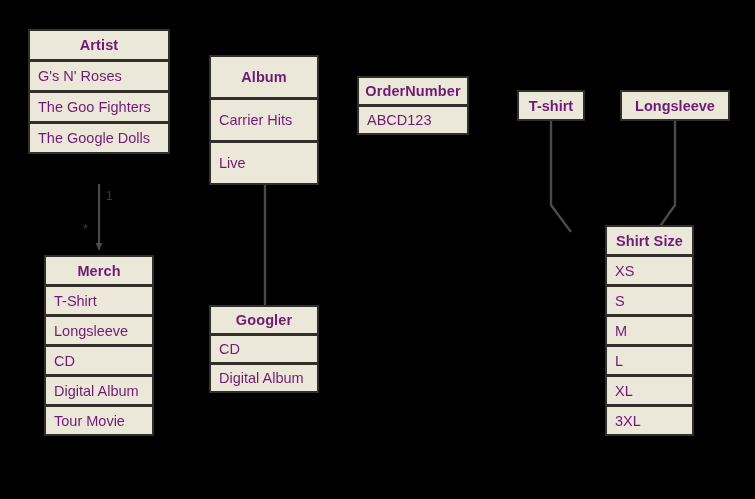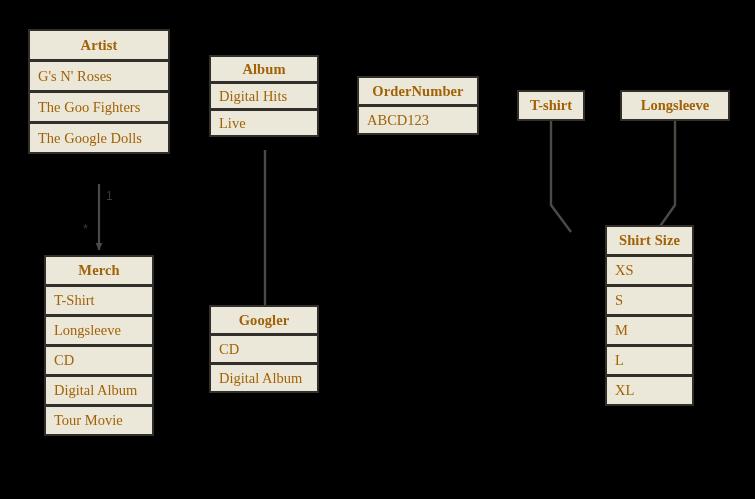--- a/index.html
+++ b/index.html
@@ -30,26 +30,25 @@
   }
   
   .entity {
     position: absolute;
     box-sizing: border-box;
   }
   .cell {
     box-sizing: border-box;
     background: #ece8d9;
     border: 2px solid #322e2a;
-    color: #a16207;
+    color: #701a75;
     display: flex;
     align-items: center;
     white-space: nowrap;
     overflow: hidden;
-    font-family: Liberation Serif, serif;
   }
   .cell + .cell {
     margin-top: -1px;
   }
   .cell.header {
     justify-content: center;
     font-weight: bold;
     font-size: 14.5px;
     letter-spacing: 0.1px;
   }
@@ -66,26 +65,26 @@
   }
 
   
   #entity-artist      { left: 28px;  top: 29px;  width: 142px; }
   #entity-artist .cell      { height: 32px; }
 
   #entity-merch       { left: 44px;  top: 255px; width: 110px; text-align: right; }
   #entity-merch .cell       { height: 31px; }
 
   #entity-album       { left: 209px; top: 55px;  width: 110px; }
-  #entity-album .cell       { height: 28px; }
+  #entity-album .cell       { height: 44px; }
 
   #entity-carrier     { left: 209px; top: 305px; width: 110px; }
   #entity-carrier .cell     { height: 30px; }
 
-  #entity-ordernumber { left: 357px; top: 76px;  width: 122px; }
+  #entity-ordernumber { left: 357px; top: 76px;  width: 112px; }
   #entity-ordernumber .cell { height: 30px; }
 
   #entity-tshirt      { left: 517px; top: 90px;  width: 68px; }
   #entity-tshirt .cell      { height: 31px; }
 
   #entity-longsleeve  { left: 620px; top: 90px;  width: 110px; }
   #entity-longsleeve .cell  { height: 31px; }
 
   #entity-shirtsize   { left: 569px; top: 225px; width: 89px; margin-left: 36px; }
   #entity-shirtsize .cell   { height: 31px; }
@@ -136,21 +135,21 @@
     <div class="cell header">Merch</div>
     <div class="cell row">T-Shirt</div>
     <div class="cell row">Longsleeve</div>
     <div class="cell row">CD</div>
     <div class="cell row">Digital Album</div>
     <div class="cell row">Tour Movie</div>
   </div>
 
   <div class="entity" id="entity-album">
     <div class="cell header">Album</div>
-    <div class="cell row">Digital Hits</div>
+    <div class="cell row">Carrier Hits</div>
     <div class="cell row">Live</div>
   </div>
 
   <div class="entity" id="entity-carrier">
     <div class="cell header">Googler</div>
     <div class="cell row">CD</div>
     <div class="cell row">Digital Album</div>
   </div>
 
   <div class="entity" id="entity-ordernumber">
@@ -166,15 +165,16 @@
     <div class="cell single">Longsleeve</div>
   </div>
 
   <div class="entity" id="entity-shirtsize">
     <div class="cell header">Shirt Size</div>
     <div class="cell row">XS</div>
     <div class="cell row">S</div>
     <div class="cell row">M</div>
     <div class="cell row">L</div>
     <div class="cell row">XL</div>
+    <div class="cell row">3XL</div>
   </div>
 
 </div>
 
 </body></html>

